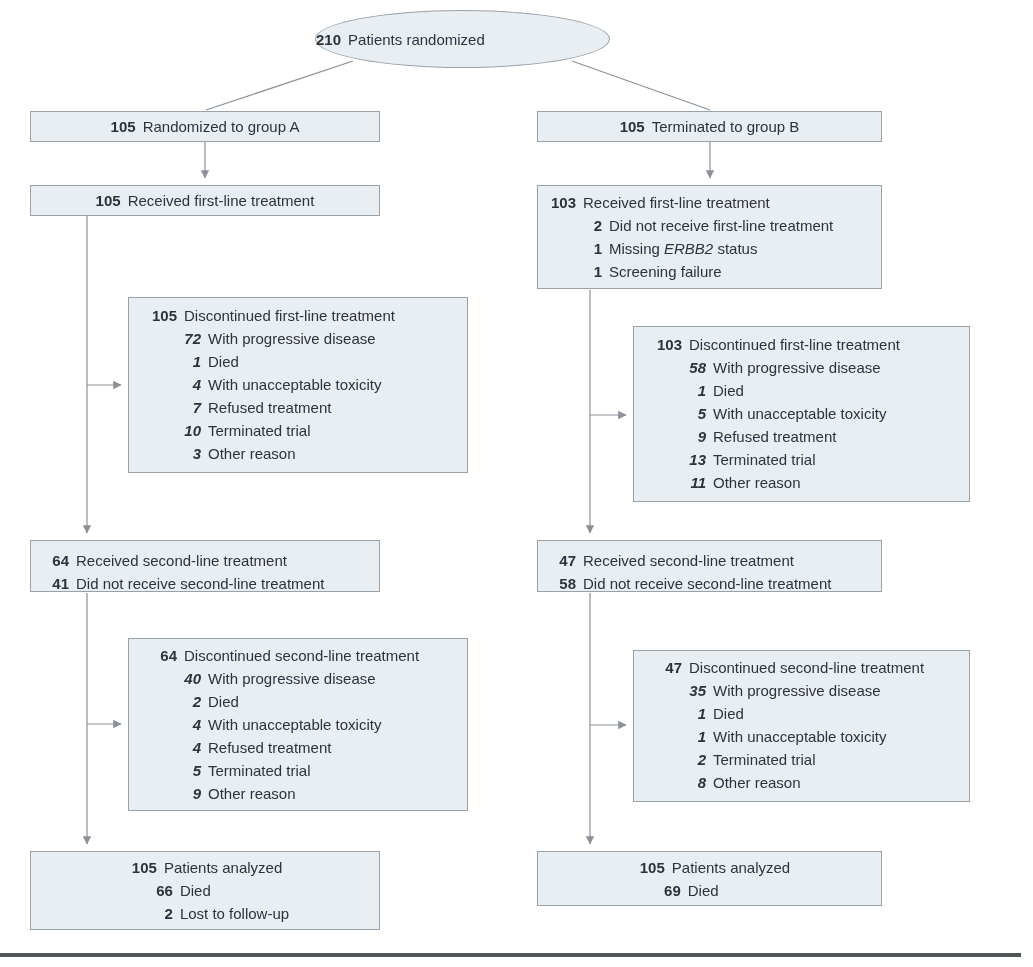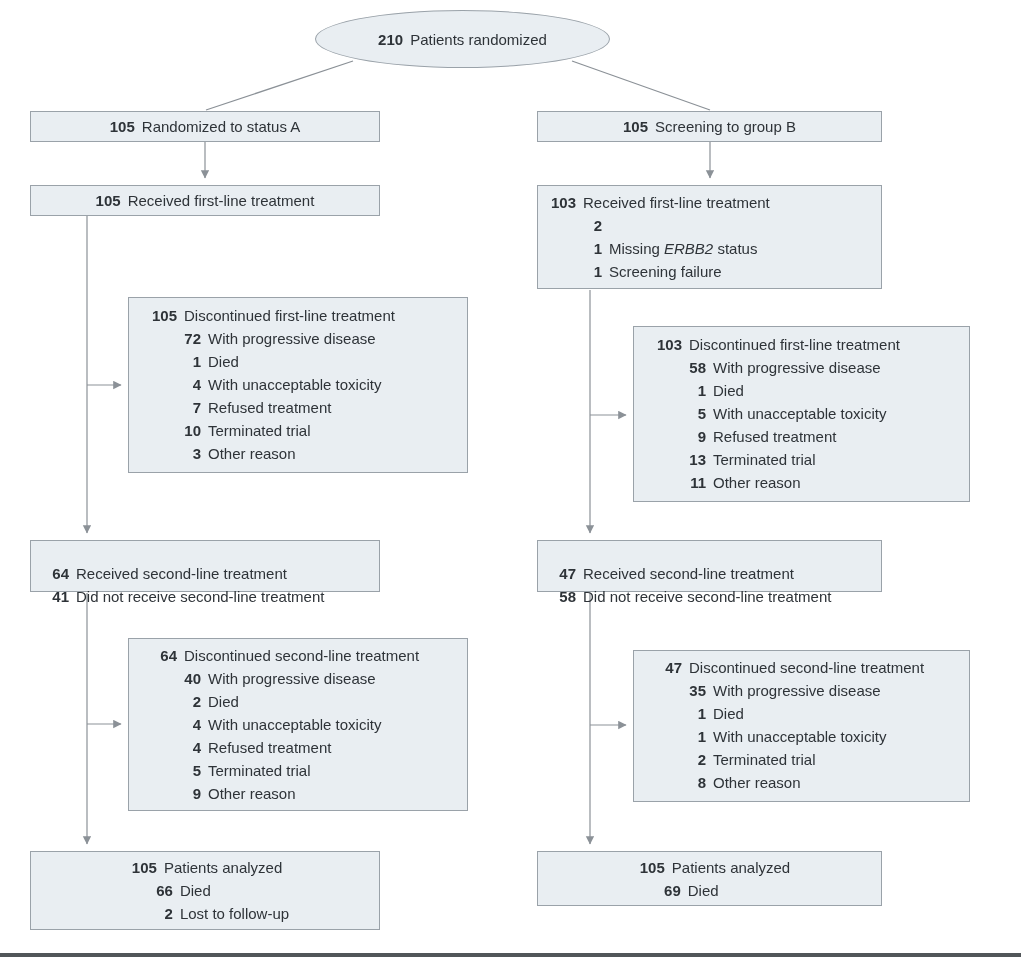--- a/index.html
+++ b/index.html
@@ -19,37 +19,37 @@
     font-family:"Liberation Sans", sans-serif;
     color:var(--text);
     font-size:15px;
     overflow:hidden;
   }
   #connectors{position:absolute;left:0;top:0;z-index:1;}
   .box{
     position:absolute;z-index:2;
     background:var(--box-fill);
     border:1px solid var(--box-border);
-    padding:21px 8px;
+    padding:8px 8px;
   }
   .ellipse{
     position:absolute;z-index:2;
     background:var(--box-fill);
     border:1px solid var(--box-border);
     border-radius:50%;
-    display:flex;align-items:center;justify-content:center;
+    display:flex;align-items:center;
   }
   .row{display:flex;line-height:23px;white-space:nowrap;}
   .num{font-weight:bold;text-align:right;flex:none;}
   .lbl{margin-left:7px;}
   
   .n0 .num{width:30px;}
   .n1 .num{width:56px;}
   .wide .n0 .num{width:40px;}
-  .wide .n1 .num{width:64px;}
+  .wide .n1 .num{width:64px;font-style:italic;}
   
   .center{display:flex;align-items:center;justify-content:center;padding:0 8px;}
   .center .row .num{width:auto;}
   
   .center-block{display:flex;flex-direction:column;align-items:center;justify-content:center;}
   .center-block .inner{width:auto;}
   .center-block .n0 .num{width:36px;}
   .center-block .n1 .num{width:52px;}
   #bottom-rule{
     position:absolute;z-index:2;
@@ -92,45 +92,46 @@
   <div class="ellipse" style="left:315px;top:10px;width:295px;height:58px;">
     <div class="row">
       <span class="num">210</span>
       <span class="lbl">Patients randomized</span>
     </div>
   </div>
 
   <div class="box center" style="left:30px;top:111px;width:350px;height:31px;">
     <div class="row">
       <span class="num">105</span>
-      <span class="lbl">Randomized to status A</span>
+      <span class="lbl">Randomized to group A</span>
     </div>
   </div>
 
   <div class="box center" style="left:537px;top:111px;width:345px;height:31px;">
     <div class="row">
       <span class="num">105</span>
-      <span class="lbl">Screening to group B</span>
+      <span class="lbl">Terminated to group B</span>
     </div>
   </div>
 
   <div class="box center" style="left:30px;top:185px;width:350px;height:31px;">
     <div class="row">
       <span class="num">105</span>
       <span class="lbl">Received first-line treatment</span>
     </div>
   </div>
 
   <div class="box" style="left:537px;top:185px;width:345px;height:104px;padding-top:5px;">
     <div class="row n0">
       <span class="num">103</span>
       <span class="lbl">Received first-line treatment</span>
     </div>
     <div class="row n1">
       <span class="num">2</span>
+      <span class="lbl">Did not receive first-line treatment</span>
     </div>
     <div class="row n1">
       <span class="num">1</span>
       <span class="lbl"><span>Missing </span><i>ERBB2</i><span> status</span></span>
     </div>
     <div class="row n1">
       <span class="num">1</span>
       <span class="lbl">Screening failure</span>
     </div>
   </div>

